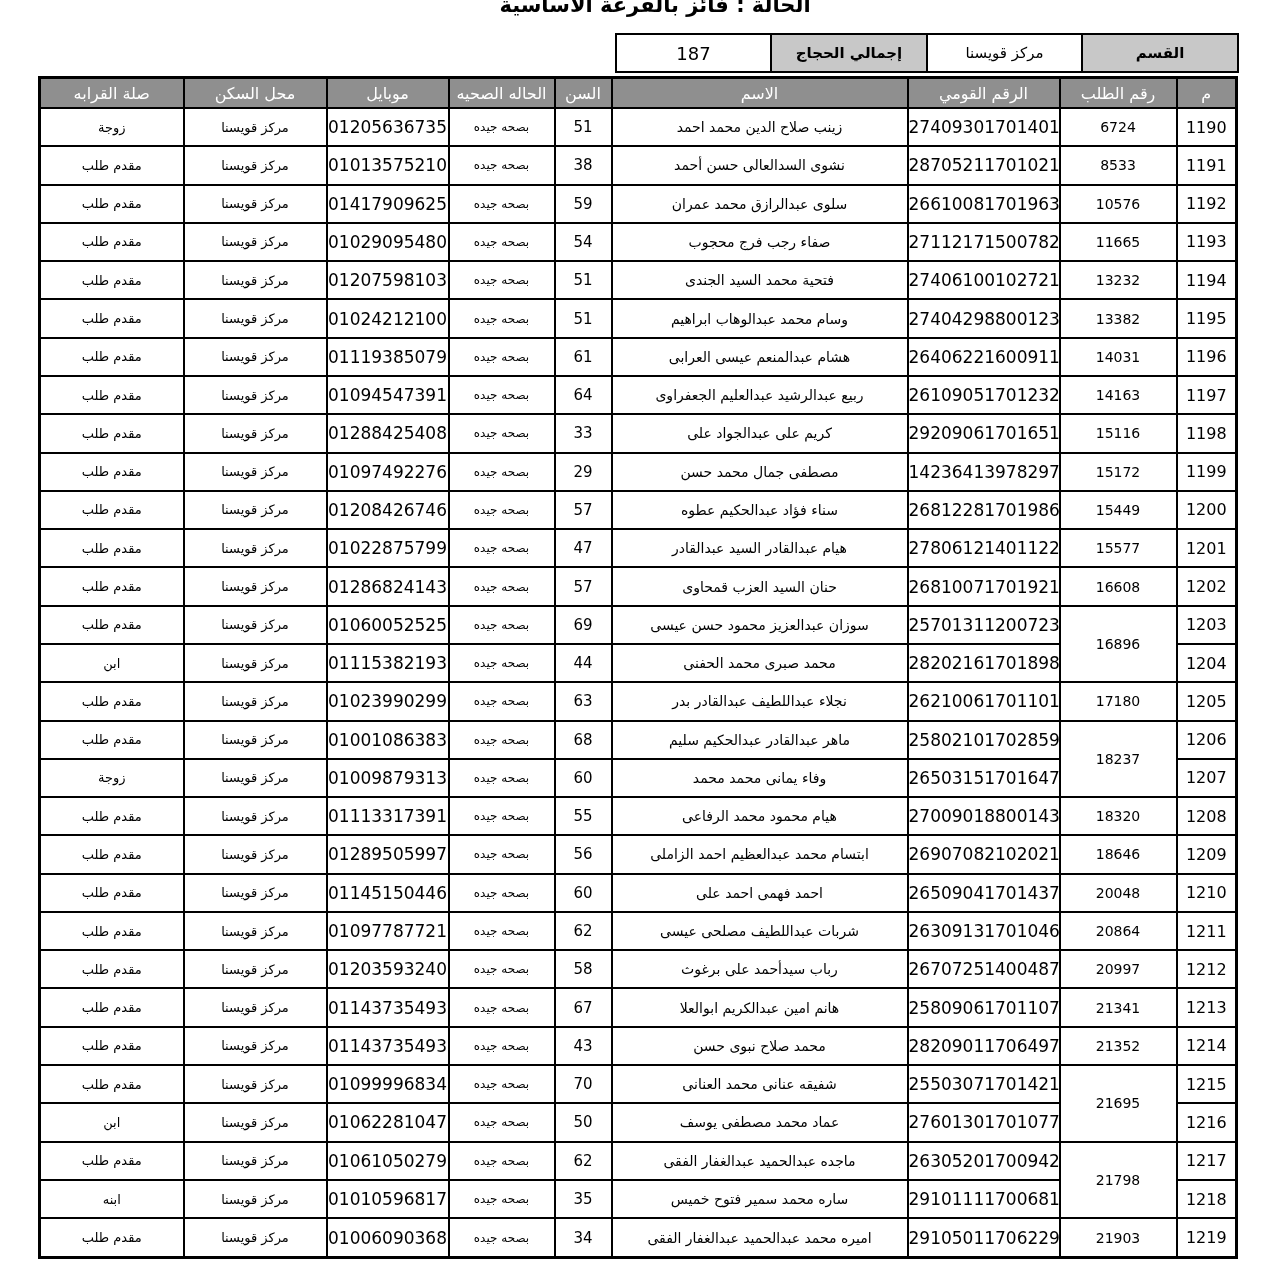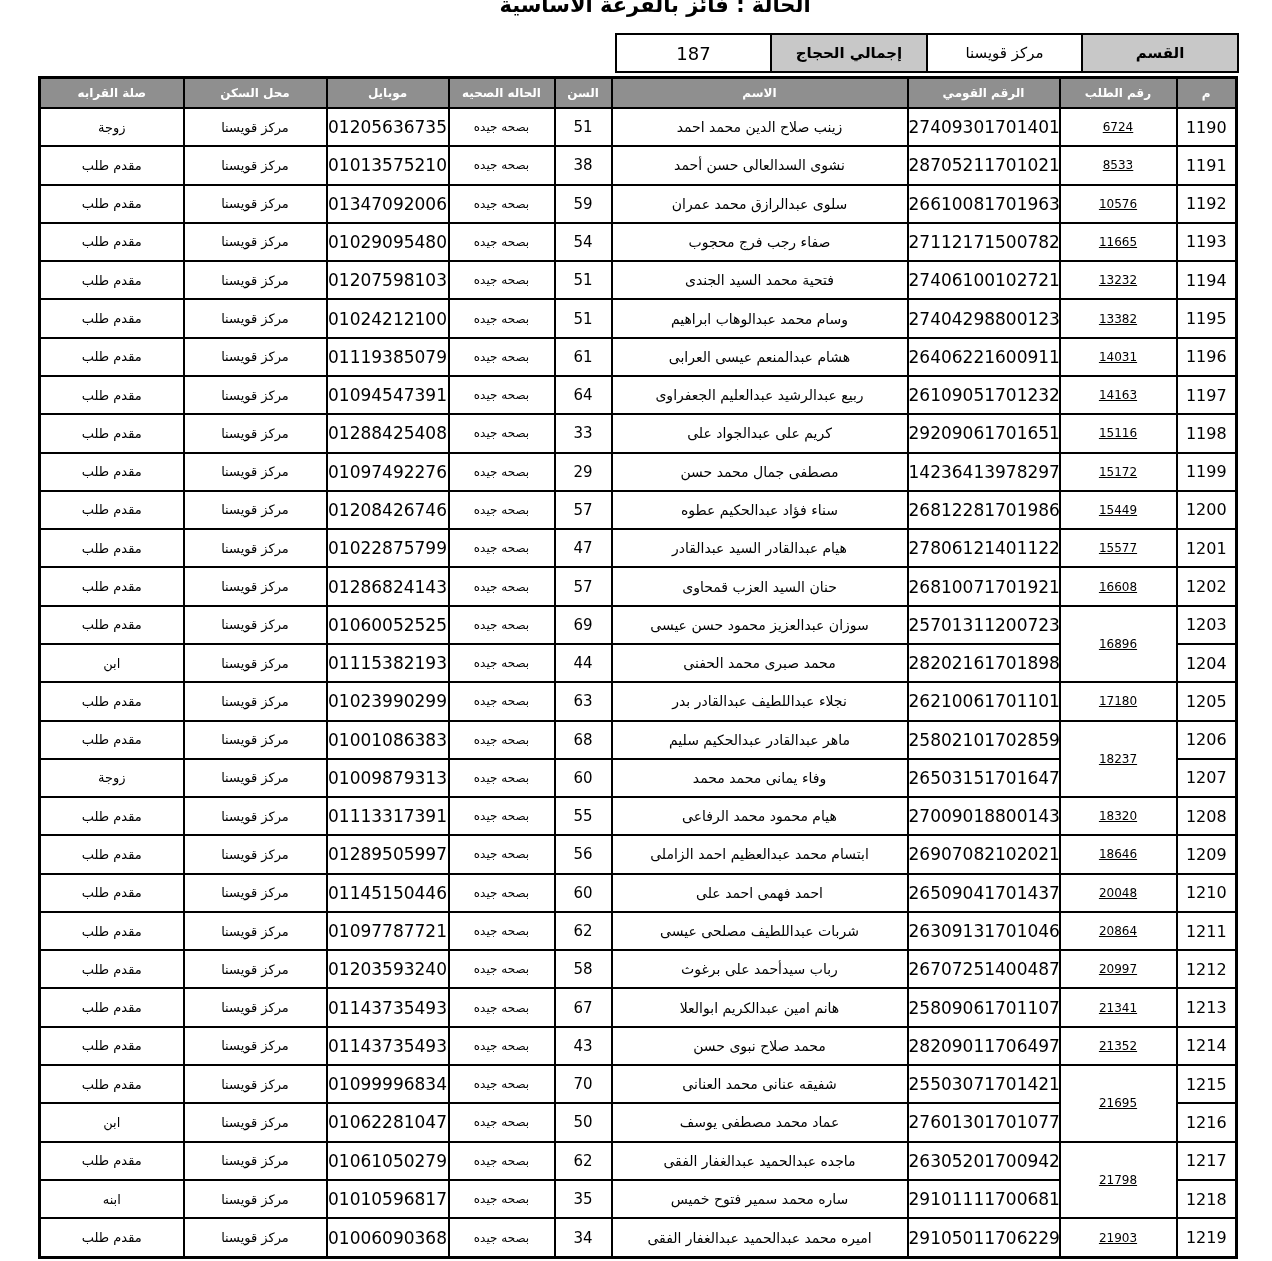--- a/index.html
+++ b/index.html
@@ -42,25 +42,25 @@
     border:3px solid var(--border, #000);
   }
   .grid th, .grid td {
     border:2px solid var(--border, #000);
     vertical-align:middle; text-align:center;
     padding:0; overflow:hidden;
   }
   .grid thead th {
     background:var(--header-bg, #8f8f8f);
     color:var(--header-text, #fff);
-    font-size:12px; font-weight:bold;
+    font-size:16px; font-weight:normal;
     height:28px;
   }
   .c-serial      { font-size:16px; direction:ltr; }
-  .c-request-no  { font-size:12px; direction:ltr;text-decoration:underline; }
+  .c-request-no  { font-size:14px; direction:ltr; }
   .c-national-id { font-size:17px; direction:ltr; }
   .c-name        { font-size:14px; }
   .c-age         { font-size:15px; direction:ltr;margin-left:16px; }
   .c-health      { font-size:12px;border-radius:8px; }
   .c-mobile      { font-size:17px; direction:ltr; text-align:left; padding-left:3px; }
   .c-residence   { font-size:13px; }
   .c-relation    { font-size:13px; }
 </style>
 </head>
 <body>
@@ -126,21 +126,21 @@
         <td class="c-residence">مركز قويسنا</td>
         <td class="c-relation">مقدم طلب</td>
       </tr>
       <tr>
         <td class="c-serial">1192</td>
         <td class="c-request-no">10576</td>
         <td class="c-national-id">26610081701963</td>
         <td class="c-name">سلوى عبدالرازق محمد عمران</td>
         <td class="c-age">59</td>
         <td class="c-health">بصحه جيده</td>
-        <td class="c-mobile">01347092006</td>
+        <td class="c-mobile">01417909625</td>
         <td class="c-residence">مركز قويسنا</td>
         <td class="c-relation">مقدم طلب</td>
       </tr>
       <tr>
         <td class="c-serial">1193</td>
         <td class="c-request-no">11665</td>
         <td class="c-national-id">27112171500782</td>
         <td class="c-name">صفاء رجب فرج محجوب</td>
         <td class="c-age">54</td>
         <td class="c-health">بصحه جيده</td>

